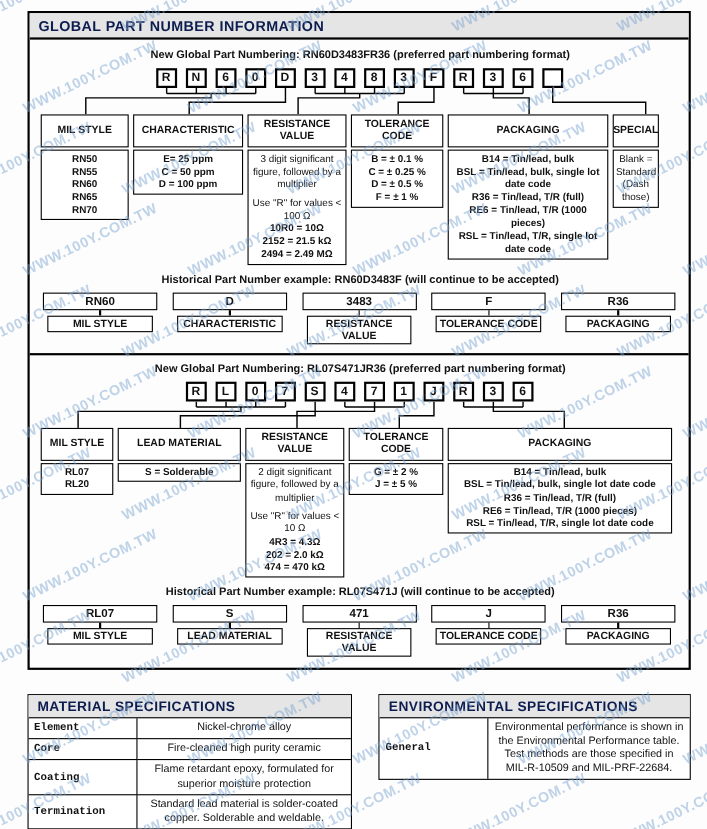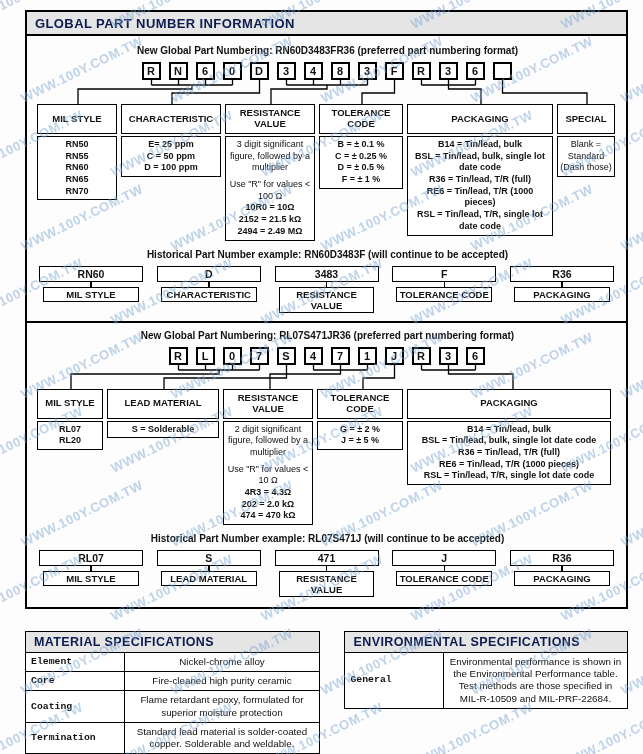--- a/index.html
+++ b/index.html
@@ -224,21 +224,21 @@
           <div class="col" style="width:146px">
             <div class="col-title">PACKAGING</div>
             <div class="col-vals">
               <div class="v">B14 = Tin/lead, bulk</div>
               <div class="v">BSL = Tin/lead, bulk, single lot date code</div>
               <div class="v">R36 = Tin/lead, T/R (full)</div>
               <div class="v">RE6 = Tin/lead, T/R (1000 pieces)</div>
               <div class="v">RSL = Tin/lead, T/R, single lot date code</div>
             </div>
           </div>
-          <div class="col" style="width:58px">
+          <div class="col" style="width:42px">
             <div class="col-title">SPECIAL</div>
             <div class="col-vals">
               <div class="d">Blank = Standard</div>
               <div class="d">(Dash those)</div>
             </div>
           </div>
         </div>
 
         <p class="intro">Historical Part Number example: RN60D3483F (will continue to be accepted)</p>
         <div class="hist-row">

